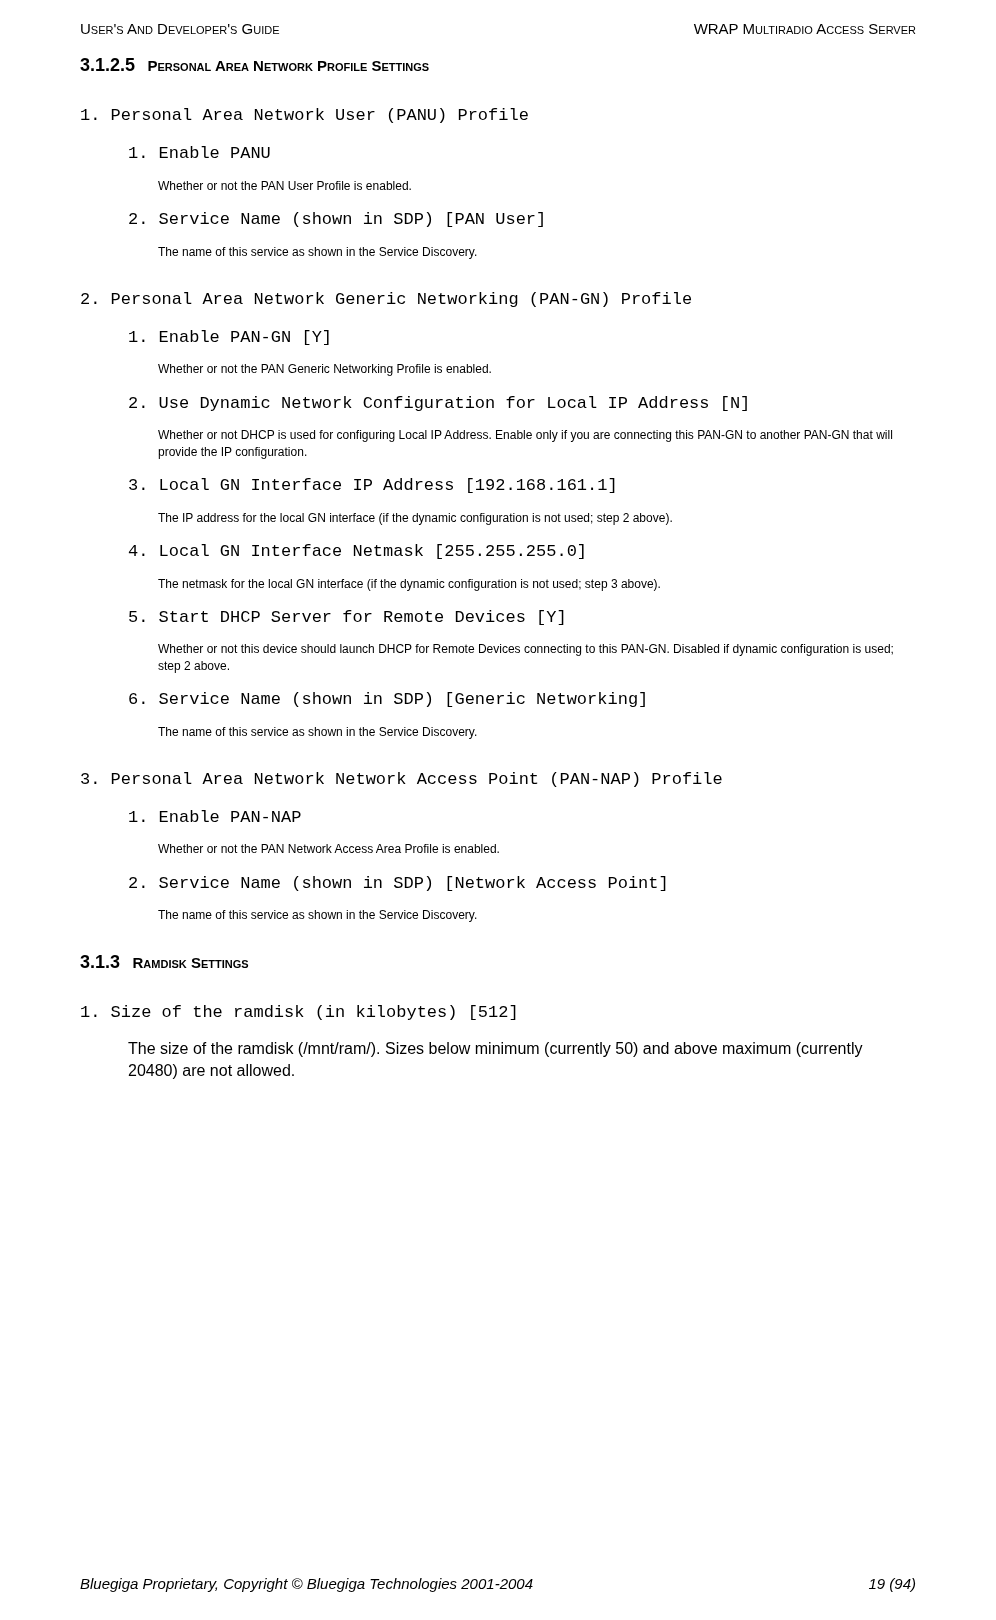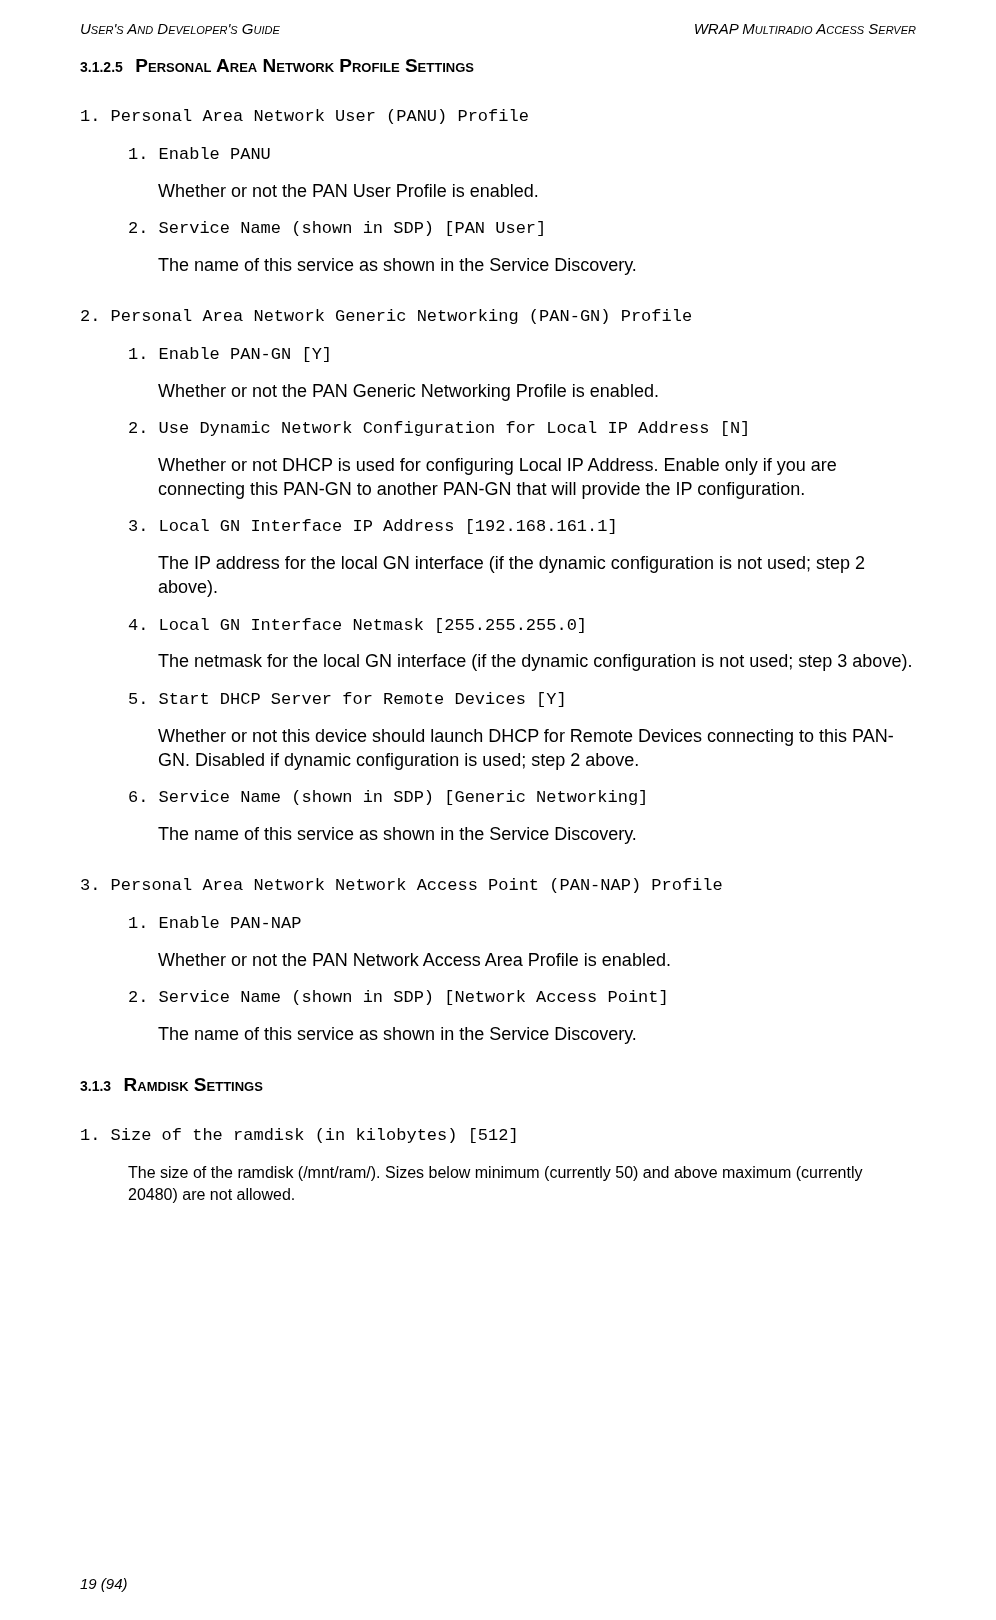--- a/index.html
+++ b/index.html
@@ -13,35 +13,34 @@
       color: #000;
       background: #fff;
       width: 996px;
       height: 1620px;
       position: relative;
       padding: 20px 80px 30px 80px;
     }
     .header {
       display: flex;
       justify-content: space-between;
-      font-style: italic;
       font-variant: small-caps;
       font-size: 15px;
       margin-bottom: 18px;
     }
     .section-num {
       font-weight: bold;
-      font-size: 14px;
+      font-size: 18px;
       display: inline-block;
       margin-right: 8px;
     }
     .section-title {
       font-weight: bold;
       font-variant: small-caps;
-      font-size: 19px;
+      font-size: 15px;
     }
     .section-header {
       margin-bottom: 24px;
     }
     .section-header-sub {
       margin-top: 28px;
       margin-bottom: 10px;
     }
     .mono {
       font-family: "Courier New", Courier, monospace;
@@ -54,21 +53,21 @@
       margin-top: 28px;
     }
     .level2-mono {
       margin-left: 48px;
       margin-bottom: 12px;
     }
     .level2-text {
       margin-left: 78px;
       margin-bottom: 14px;
       font-family: Verdana, Geneva, sans-serif;
-      font-size: 18px;
+      font-size: 12px;
       line-height: 1.35;
     }
     .level1-text {
       margin-left: 48px;
       margin-bottom: 14px;
       font-family: Verdana, Geneva, sans-serif;
       font-size: 16px;
       line-height: 1.35;
     }
     .footer {
@@ -133,14 +132,15 @@
 
 <div class="section-header-sub">
   <span class="section-num">3.1.3</span>
   <span class="section-title">Ramdisk Settings</span>
 </div>
 
 <div class="mono level1">1. Size of the ramdisk (in kilobytes) [512]</div>
 <div class="level1-text">The size of the ramdisk (/mnt/ram/). Sizes below minimum (currently 50) and above maximum (currently 20480) are not allowed.</div>
 
 <div class="footer">
+  <span>Bluegiga Proprietary, Copyright © Bluegiga Technologies 2001-2004</span>
   <span>19 (94)</span>
 </div>
 
 </body></html>

